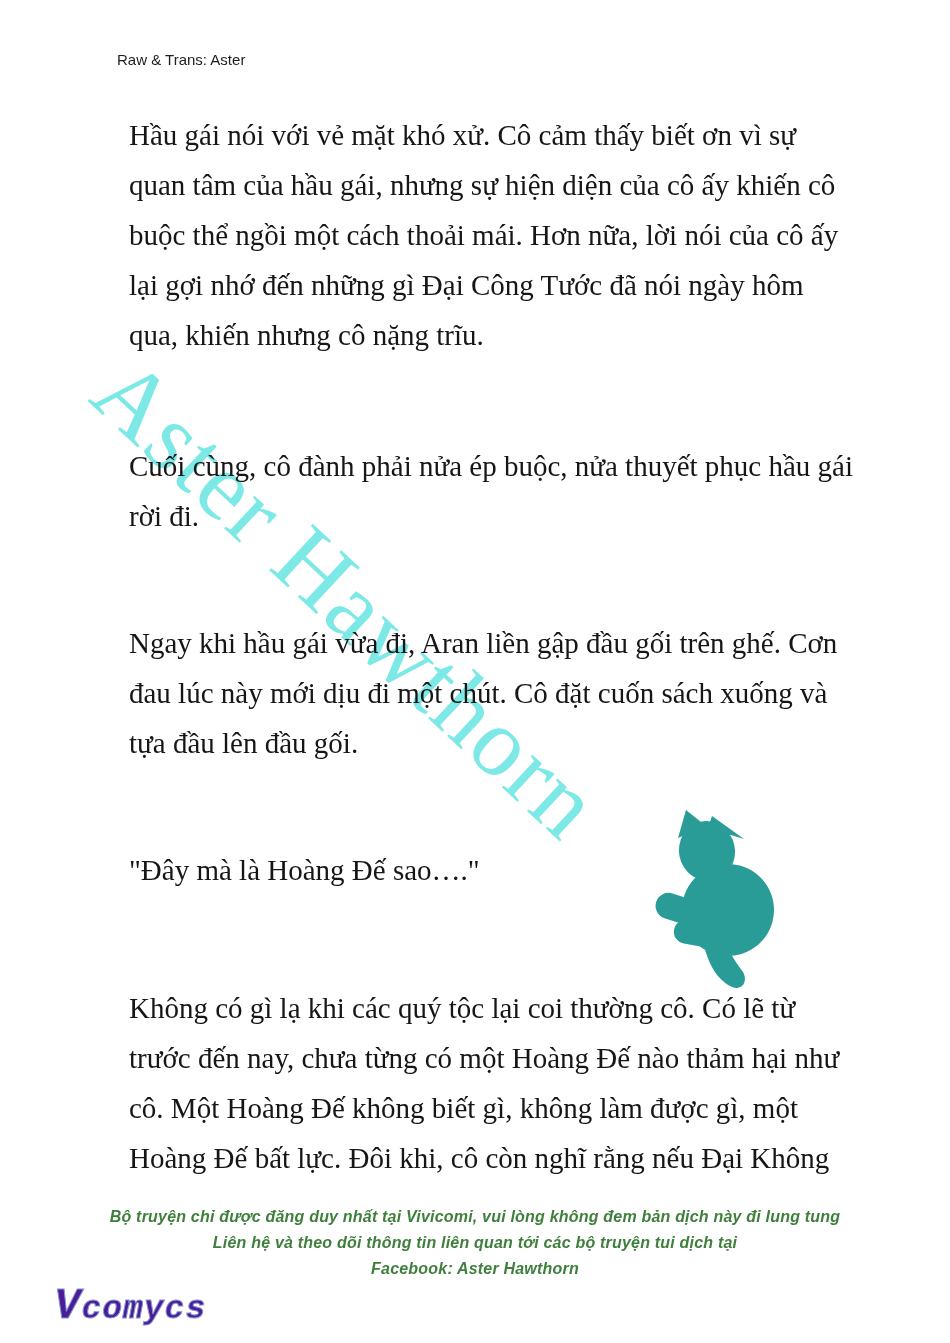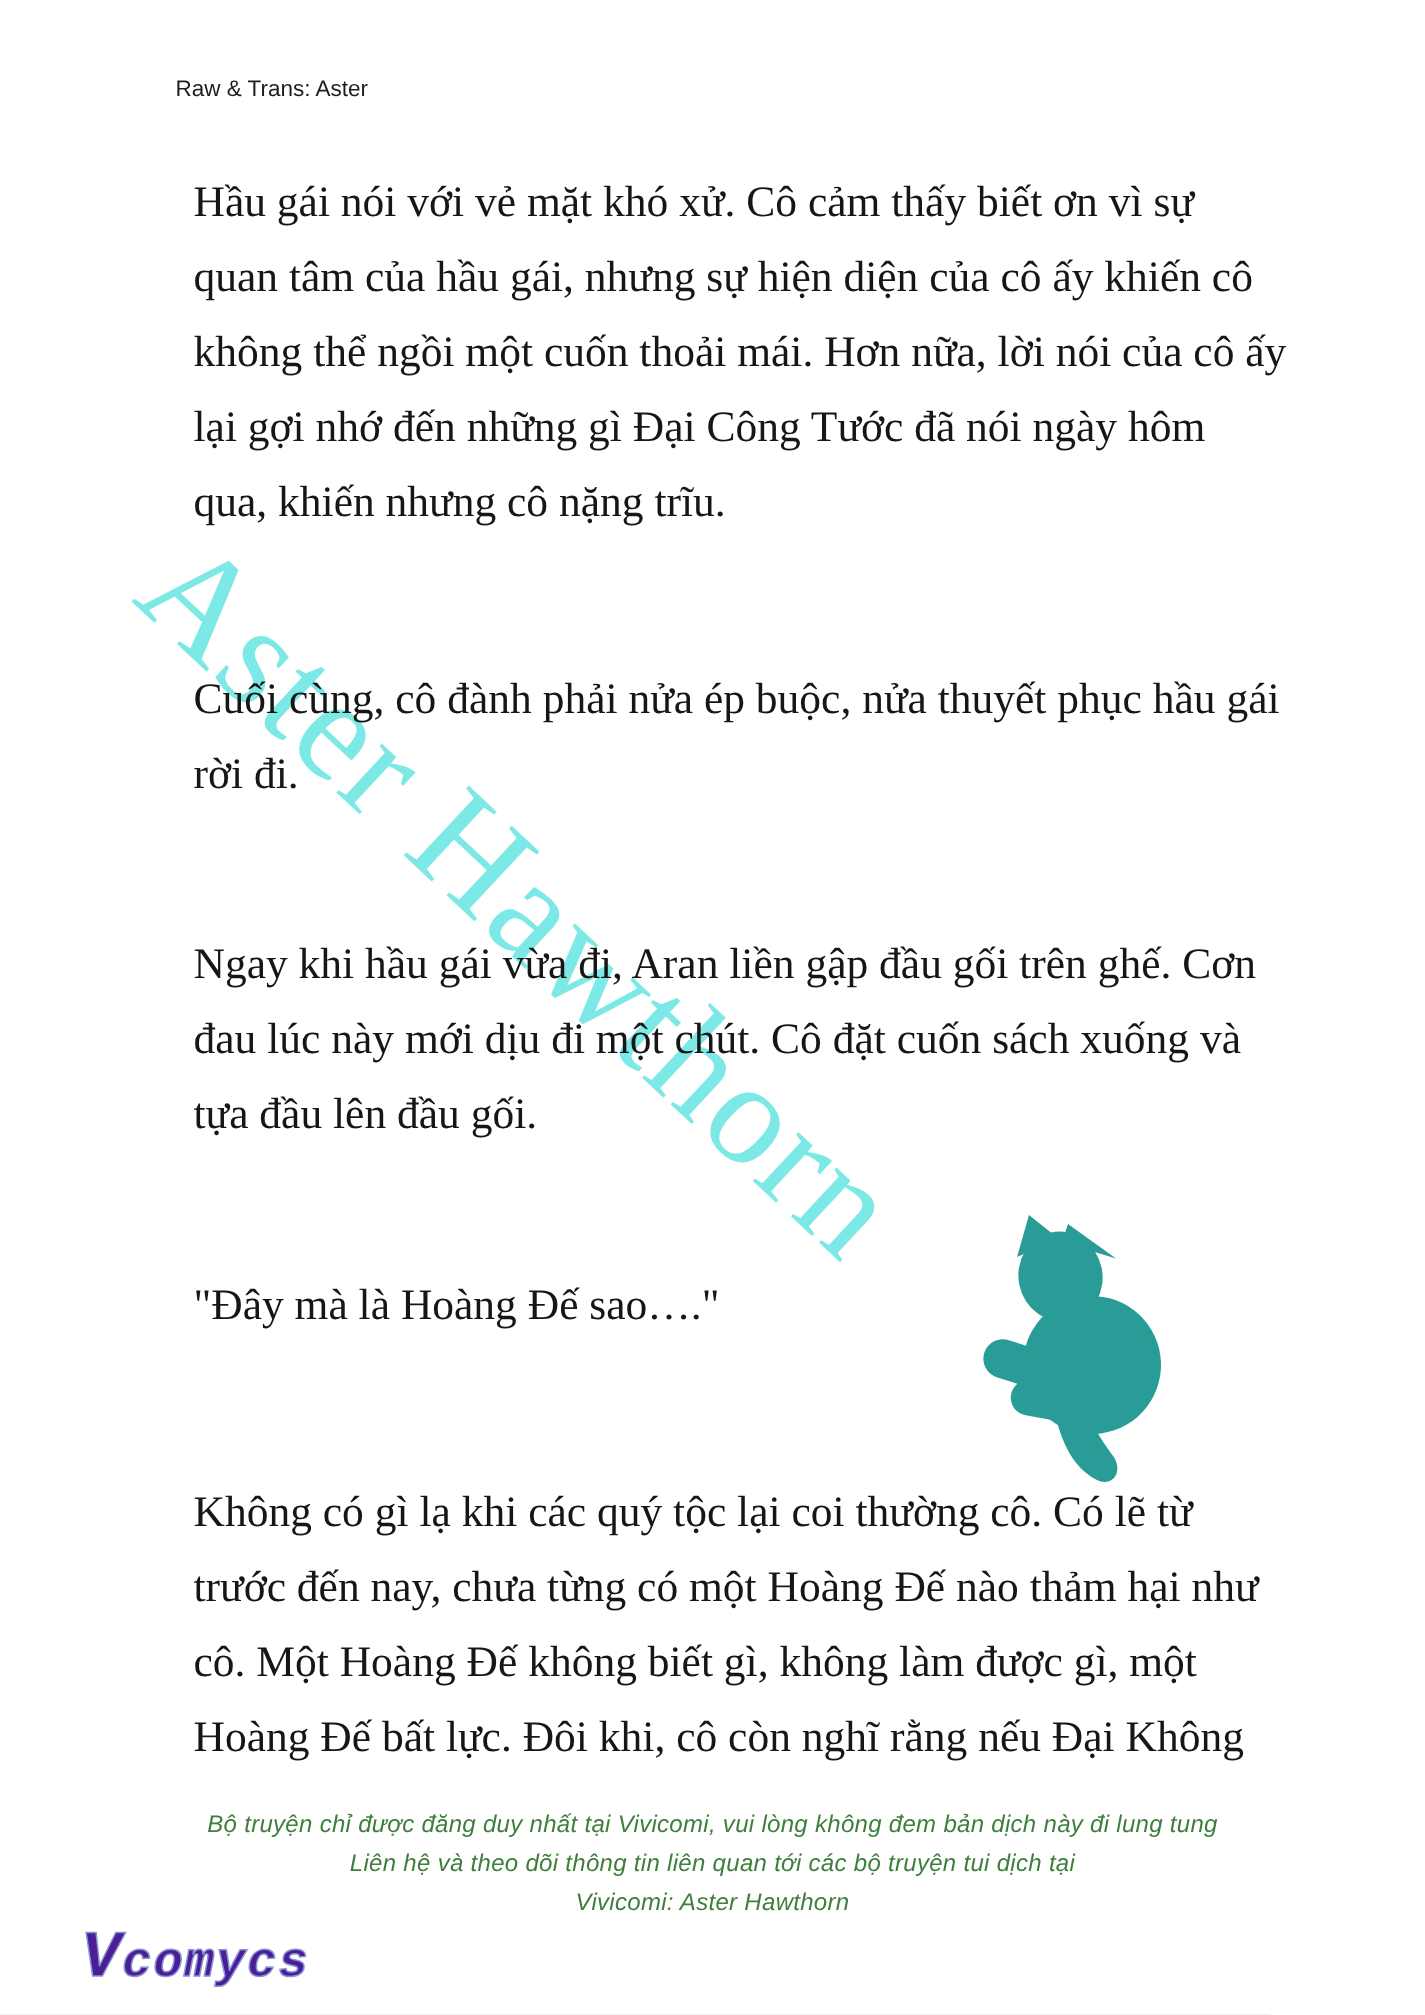--- a/index.html
+++ b/index.html
@@ -24,21 +24,21 @@
   .text-line{
     height:50px;line-height:50px;font-size:29px;color:#161616;
     white-space:nowrap;
   }
   .p1{top:110px;} .p2{top:441px;} .p3{top:618px;} .pq{top:845px;} .p4{top:983px;}
   .cat{
     position:absolute;left:652px;top:806px;width:122px;height:184px;z-index:1;
   }
   .footer{
     position:absolute;left:0;top:1204px;width:950px;text-align:center;
-    font-family:"Liberation Sans",sans-serif;font-style:italic;font-weight:normal;
+    font-family:"Liberation Sans",sans-serif;font-style:italic;font-weight:bold;
     color:#3f7f3c;z-index:2;
   }
   .footer-line{height:26px;line-height:26px;font-size:16px;letter-spacing:0.2px;}
   .logo{
     position:absolute;left:34px;top:1281px;z-index:2;
     font-family:Liberation Mono, monospace;font-style:italic;font-weight:bold;
     font-size:33px;letter-spacing:1px;color:#4c1d95;
     -webkit-text-stroke:1px #8496d5;
     white-space:nowrap;
     margin-left:20px;
@@ -50,21 +50,21 @@
 
 <div class="page">
 
   <div class="watermark">Aster Hawthorn</div>
 
   <div class="header-credit">Raw &amp; Trans: Aster</div>
 
   <div class="para p1">
     <div class="text-line">Hầu gái nói với vẻ mặt khó xử. Cô cảm thấy biết ơn vì sự</div>
     <div class="text-line">quan tâm của hầu gái, nhưng sự hiện diện của cô ấy khiến cô</div>
-    <div class="text-line">không thể ngồi một cuốn thoải mái. Hơn nữa, lời nói của cô ấy</div>
+    <div class="text-line">buộc thể ngồi một cách thoải mái. Hơn nữa, lời nói của cô ấy</div>
     <div class="text-line">lại gợi nhớ đến những gì Đại Công Tước đã nói ngày hôm</div>
     <div class="text-line">qua, khiến nhưng cô nặng trĩu.</div>
   </div>
 
   <div class="para p2">
     <div class="text-line">Cuối cùng, cô đành phải nửa ép buộc, nửa thuyết phục hầu gái</div>
     <div class="text-line">rời đi.</div>
   </div>
 
   <div class="para p3">
@@ -98,18 +98,18 @@
 
       <rect x="22" y="112" width="54" height="24" rx="12" transform="rotate(10 24 124)"></rect>
 
       <path d="M50,132 C56,158 64,172 78,180 C88,186 97,177 91,166 C81,152 74,142 71,128 Z"></path>
     </g>
   </svg>
 
   <div class="footer">
     <div class="footer-line">Bộ truyện chỉ được đăng duy nhất tại Vivicomi, vui lòng không đem bản dịch này đi lung tung</div>
     <div class="footer-line">Liên hệ và theo dõi thông tin liên quan tới các bộ truyện tui dịch tại</div>
-    <div class="footer-line">Vivicomi: Aster Hawthorn</div>
+    <div class="footer-line">Facebook: Aster Hawthorn</div>
   </div>
 
   <div class="logo">Vcomycs</div>
 
 </div>
 
 </body></html>

